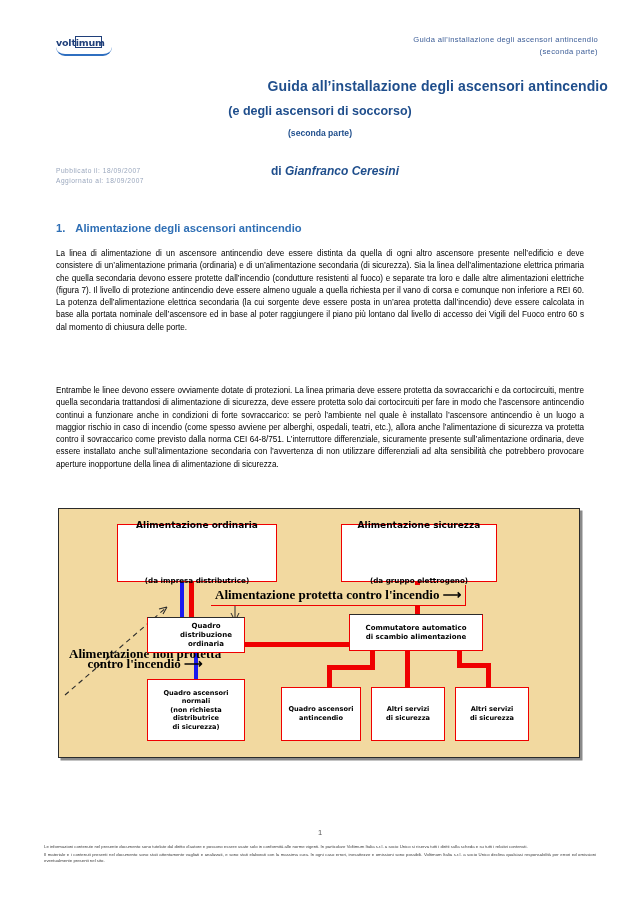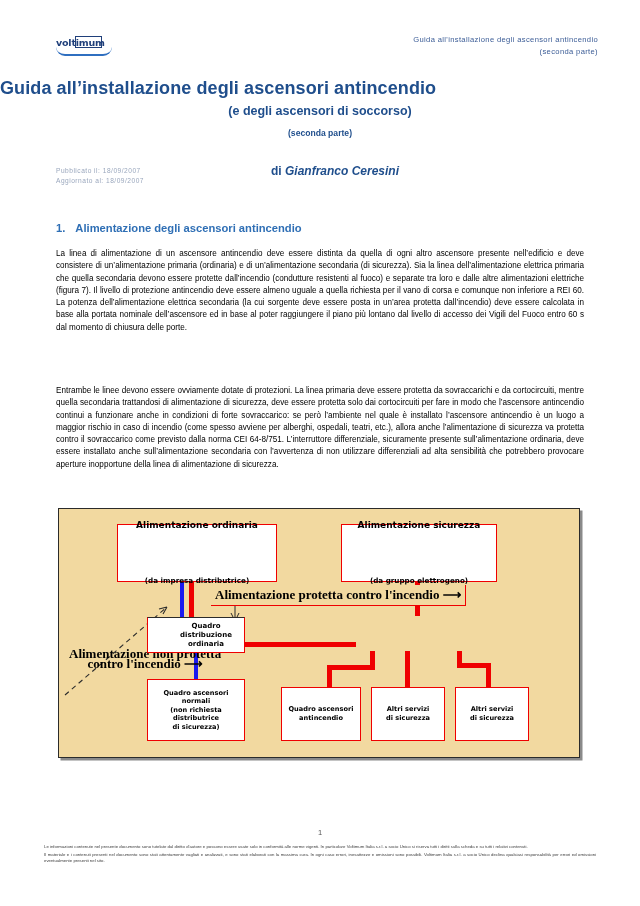--- a/index.html
+++ b/index.html
@@ -69,22 +69,22 @@
     color: #3b5c96;
     line-height: 12px;
     letter-spacing: 0.35px;
   }
 
   
   .title-main {
     position: absolute;
     left: 0; top: 78px;
     width: 608px;
-    text-align: left;
-    font-size: 18px;
+    text-align: right;
+    font-size: 14px;
     font-weight: bold;
     color: #1f4e8c;
     letter-spacing: 0.1px;
   }
   .title-sub {
     position: absolute;
     left: 0; top: 104px;
     width: 640px;
     text-align: center;
     font-size: 12.5px;
@@ -339,20 +339,24 @@
       <div class="dbox" id="box-sic">
         <div class="l1">Alimentazione sicurezza</div>
         <div class="l2">(da gruppo elettrogeno)</div>
       </div>
 
       <div class="dbox" id="box-qdo">
         <div class="s">Quadro distribuzione</div>
         <div class="s">ordinaria</div>
       </div>
 
+      <div class="dbox" id="box-comm">
+        <div class="s">Commutatore automatico</div>
+        <div class="s">di scambio alimentazione</div>
+      </div>
 
       <div class="dbox" id="box-qan">
         <div class="sm">Quadro ascensori</div>
         <div class="sm">normali</div>
         <div class="sm">(non richiesta</div>
         <div class="sm">distributrice</div>
         <div class="sm">di sicurezza)</div>
       </div>
 
       <div class="dbox" id="box-qaa">

